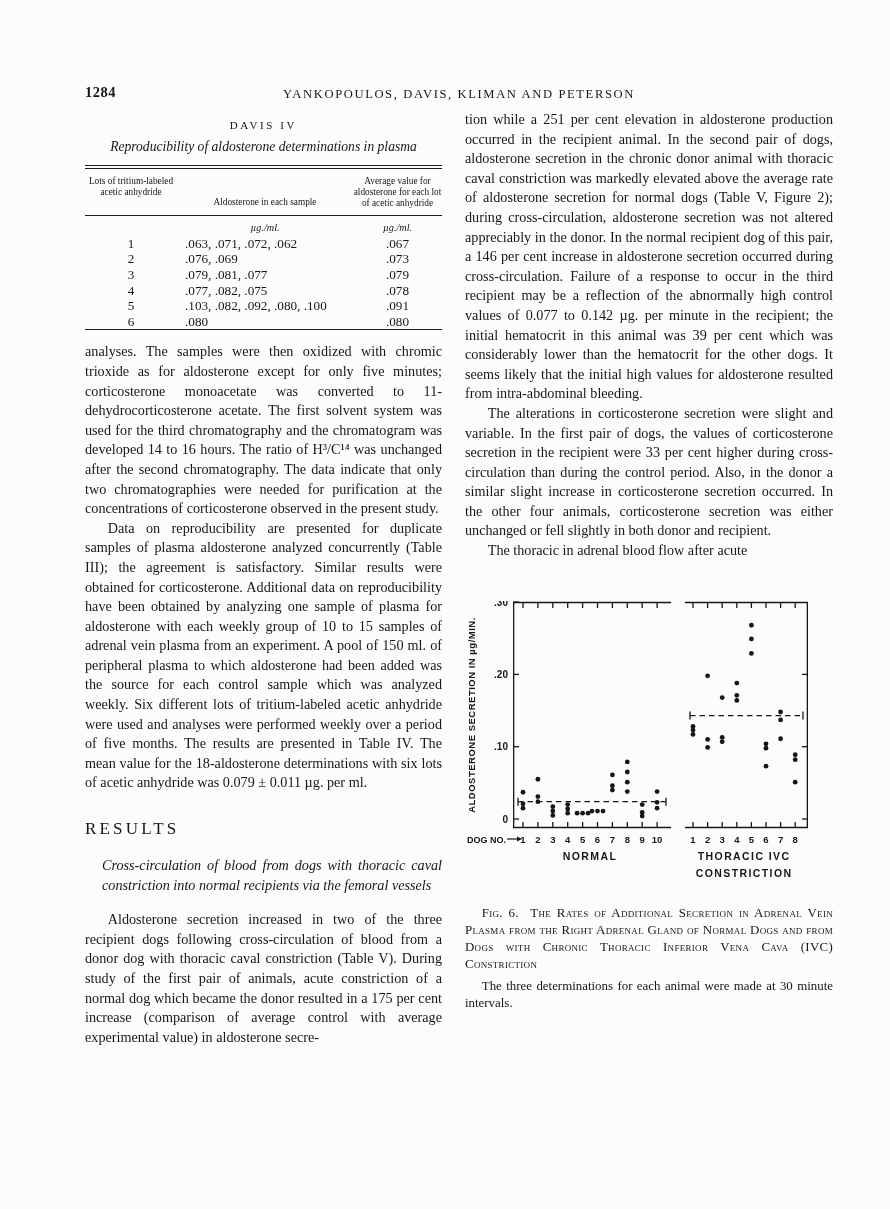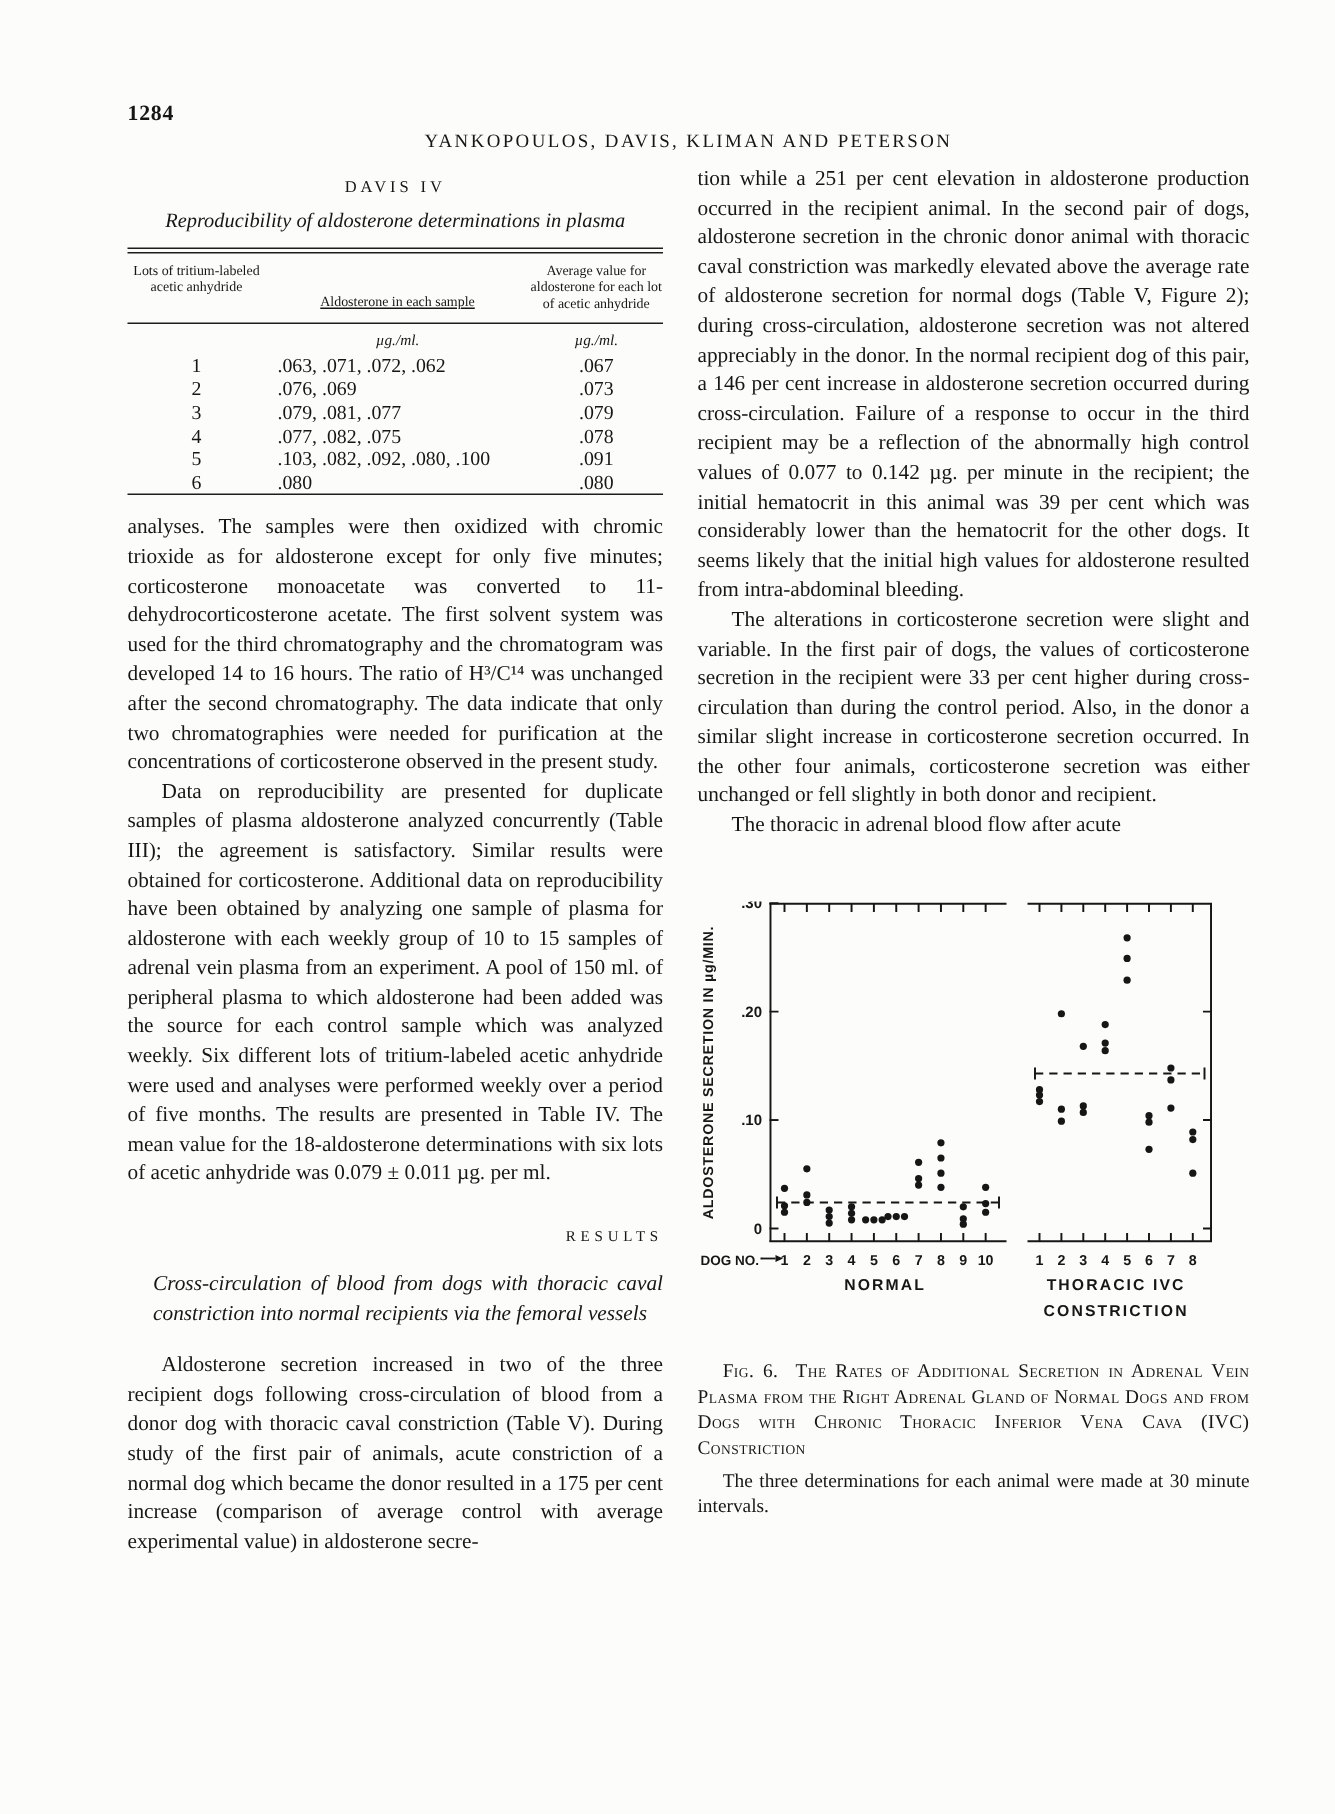--- a/index.html
+++ b/index.html
@@ -1,41 +1,41 @@
 <!DOCTYPE html>
 <html><head>
 <meta charset="utf-8">
 <style>
   html,body{margin:0;padding:0;background:#d8d8d4;}
   .page{position:relative;width:890px;height:1209px;background:#fcfcfa;color:#161616;
         font-family:"Liberation Serif",serif;overflow:hidden;}
-  .pageno{position:absolute;left:85px;top:68px;font-size:14.5px;font-weight:bold;letter-spacing:.5px;text-align:right;}
+  .pageno{position:absolute;left:85px;top:84px;font-size:14.5px;font-weight:bold;letter-spacing:.5px;text-align:right;}
   .runhead{position:absolute;left:85px;top:87px;width:748px;text-align:center;font-size:12.6px;letter-spacing:1.6px;}
   .col{position:absolute;}
   .col-left{left:85px;top:114px;width:357px;}
   .col-right{left:465px;top:110px;width:368px;}
   p{margin:0;font-size:14.2px;line-height:19.6px;text-align:justify;text-indent:1.6em;}
   p.noindent{text-indent:0;}
   
   .tbl{margin-bottom:12px;}
   .tbl-label{text-align:center;font-size:11px;letter-spacing:2.6px;margin-top:5px;}
   .tbl-title{text-align:center;font-style:italic;font-size:13.6px;line-height:16.5px;margin-top:8px;margin-bottom:9px;}
   .rule-double{border-top:1.6px solid #1c1c1c;border-bottom:1px solid #1c1c1c;height:2.6px;}
   .rule{border-top:1px solid #1c1c1c;}
   .t-head{display:grid;grid-template-columns:92px 176px 89px;padding:7px 0 6px;}
   .th{font-size:9.3px;line-height:10.9px;text-align:center;}
-  .th.mid{align-self:end;padding-bottom:1px;text-decoration:underline;}
+  .th.mid{align-self:end;padding-bottom:1px;}
   .t-units{display:grid;grid-template-columns:92px 176px 89px;font-size:10.2px;font-style:italic;padding:6px 0 3px;}
   .t-units div{text-align:center;}
   .t-row{display:grid;grid-template-columns:92px 176px 89px;font-size:13.2px;line-height:15.6px;}
   .t-row .tc.c{text-align:center;}
   .t-row .tc.l{padding-left:8px;}
   .t-mean{display:flex;justify-content:space-between;font-size:13.2px;padding:13px 0 10px;}
   
-  .results{text-align:right;font-size:10px;letter-spacing:3.2px;margin:26px 0 17px;}
+  .results{text-align:left;font-size:17px;letter-spacing:3.2px;margin:26px 0 17px;}
   .subsection{font-style:italic;margin-bottom:15px;padding-left:1.2em;text-indent:-1.2em;}
   
   .figure{margin-top:40px;}
   .caption{font-size:12.9px;line-height:17.2px;font-variant:small-caps;text-indent:1.3em;margin-top:12px;letter-spacing:.3px;}
   .fignote{font-size:12.9px;line-height:16.8px;text-indent:1.3em;margin-top:5px;}
   .cnum{font:bold 9.5px "Liberation Sans",sans-serif;fill:#161616;}
   .cytick{font:bold 10px "Liberation Sans",sans-serif;fill:#161616;}
   .cgroup{font:bold 10.5px "Liberation Sans",sans-serif;letter-spacing:1.4px;fill:#161616;}
   .cxlabel{font:bold 9px "Liberation Sans",sans-serif;fill:#161616;}
   .cylabel{font:bold 9.5px "Liberation Sans",sans-serif;letter-spacing:.5px;fill:#161616;}

